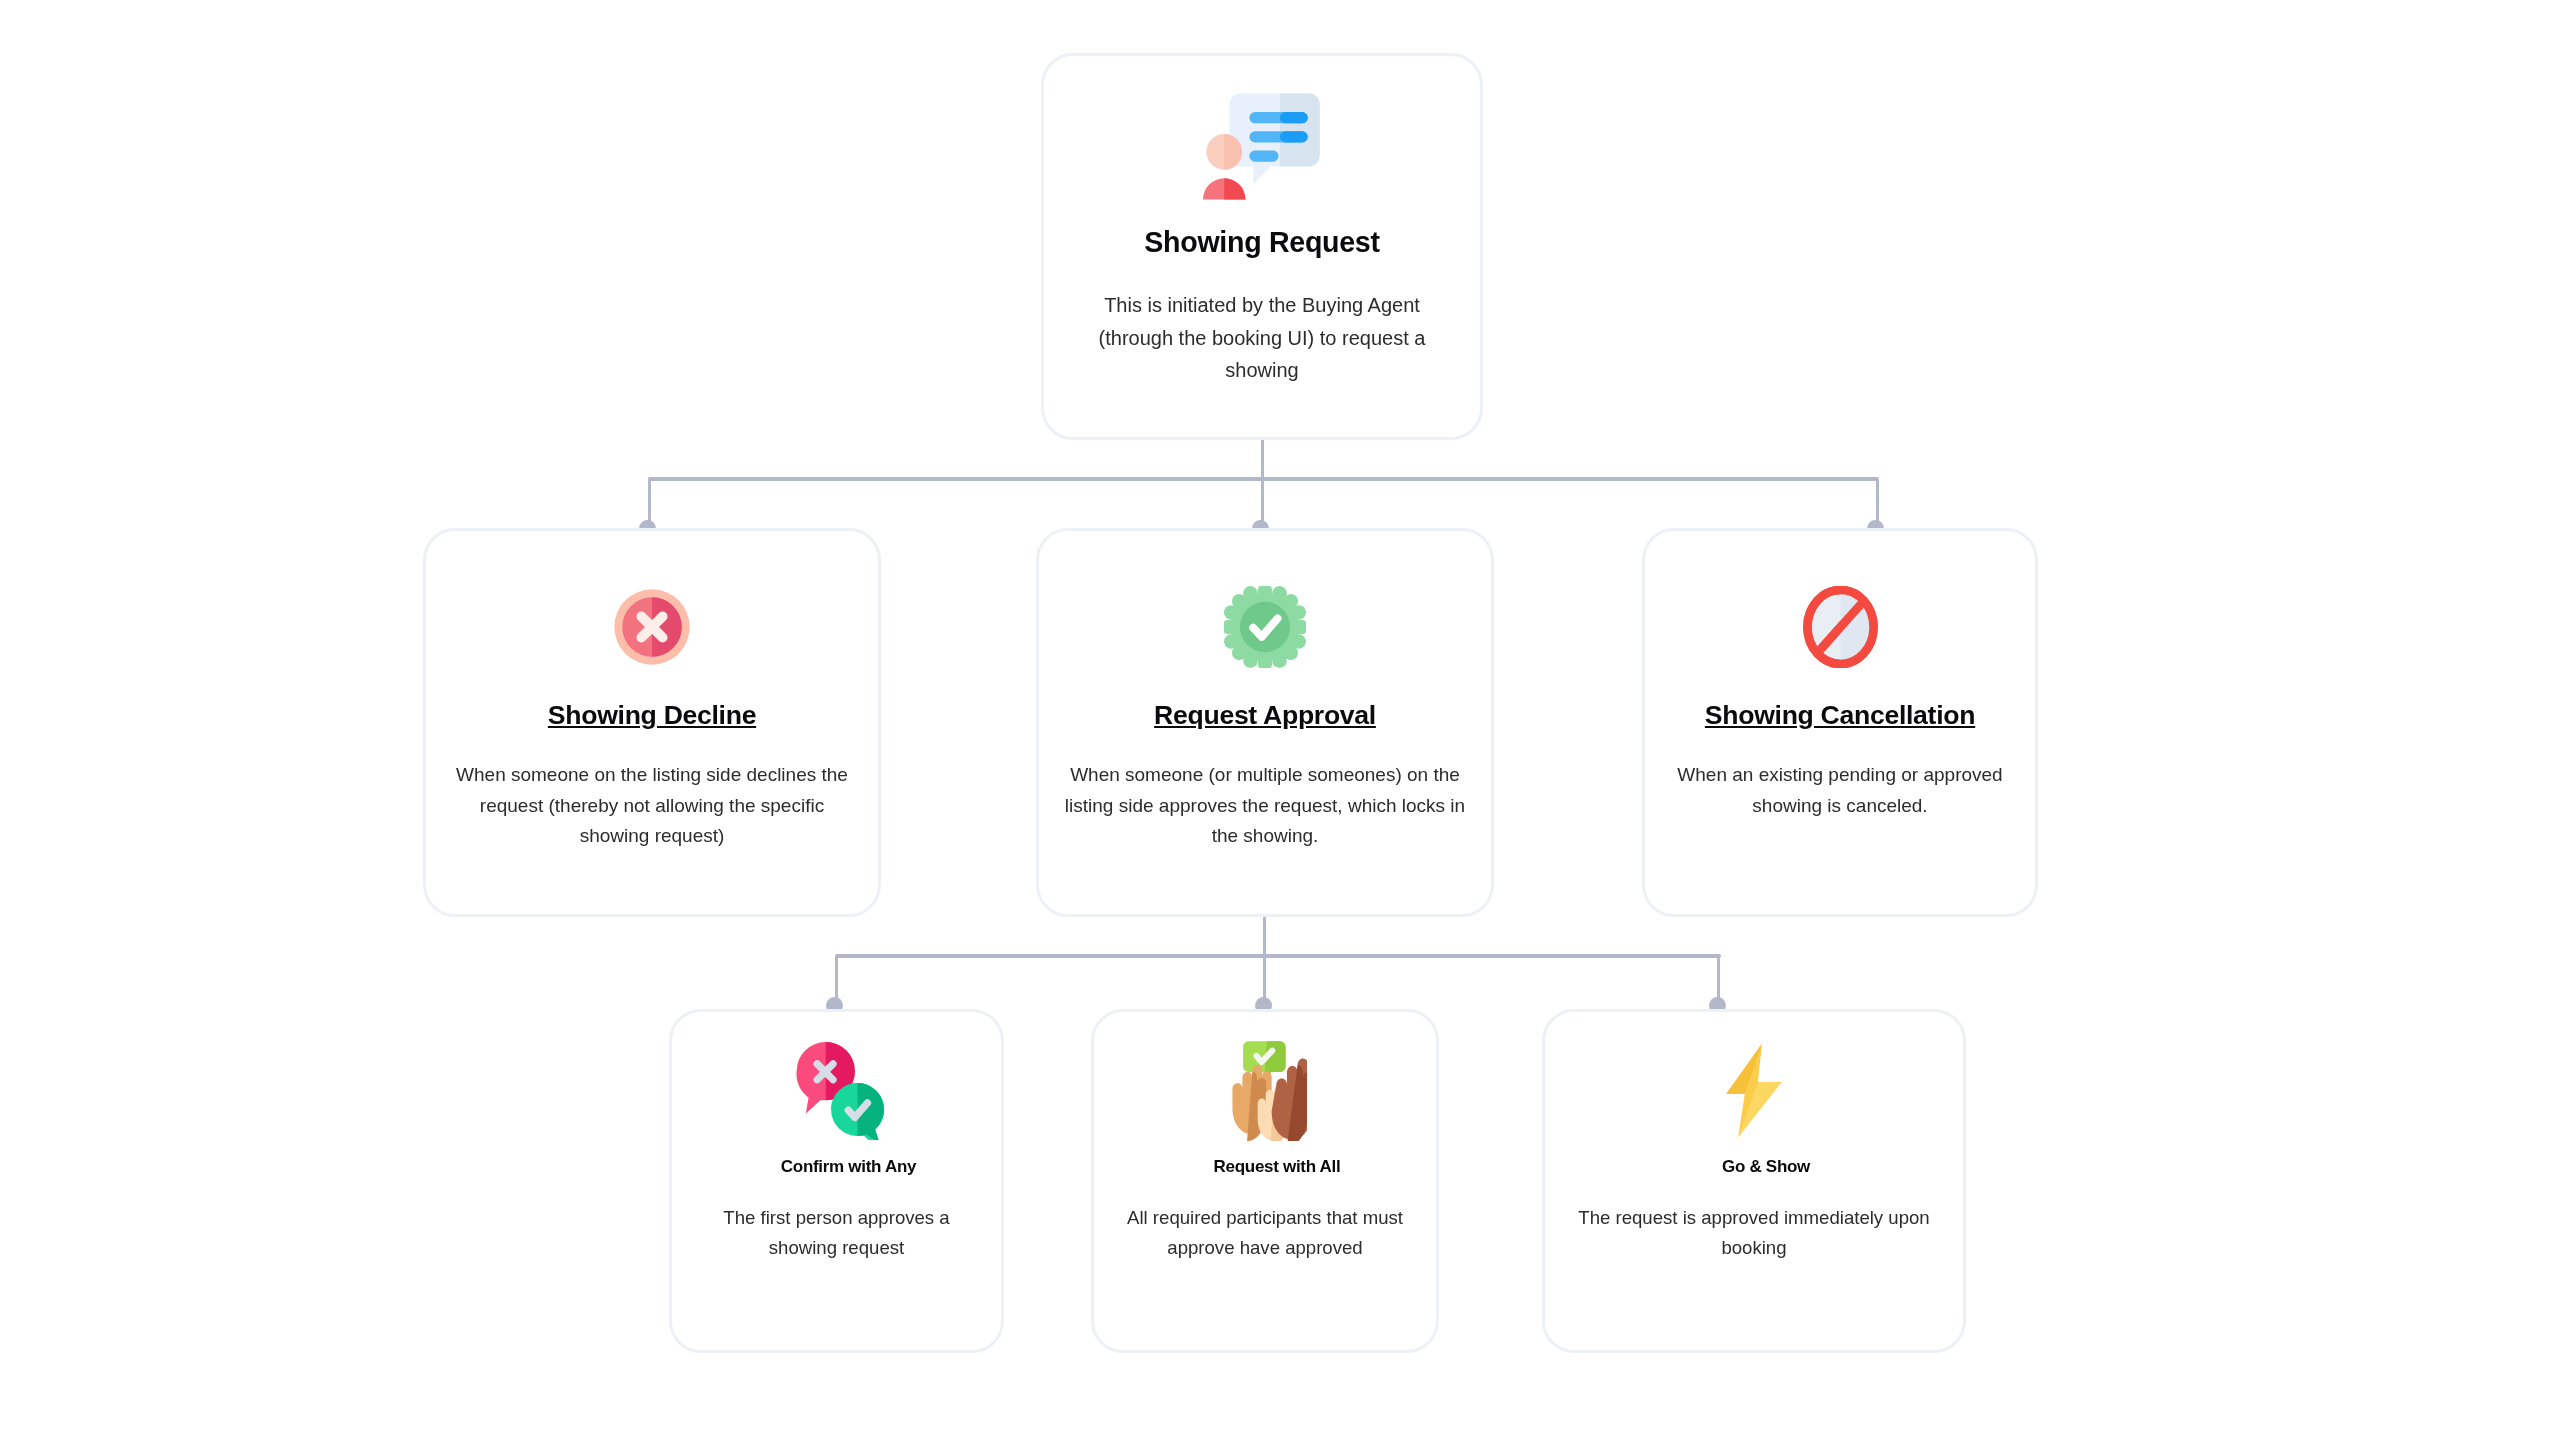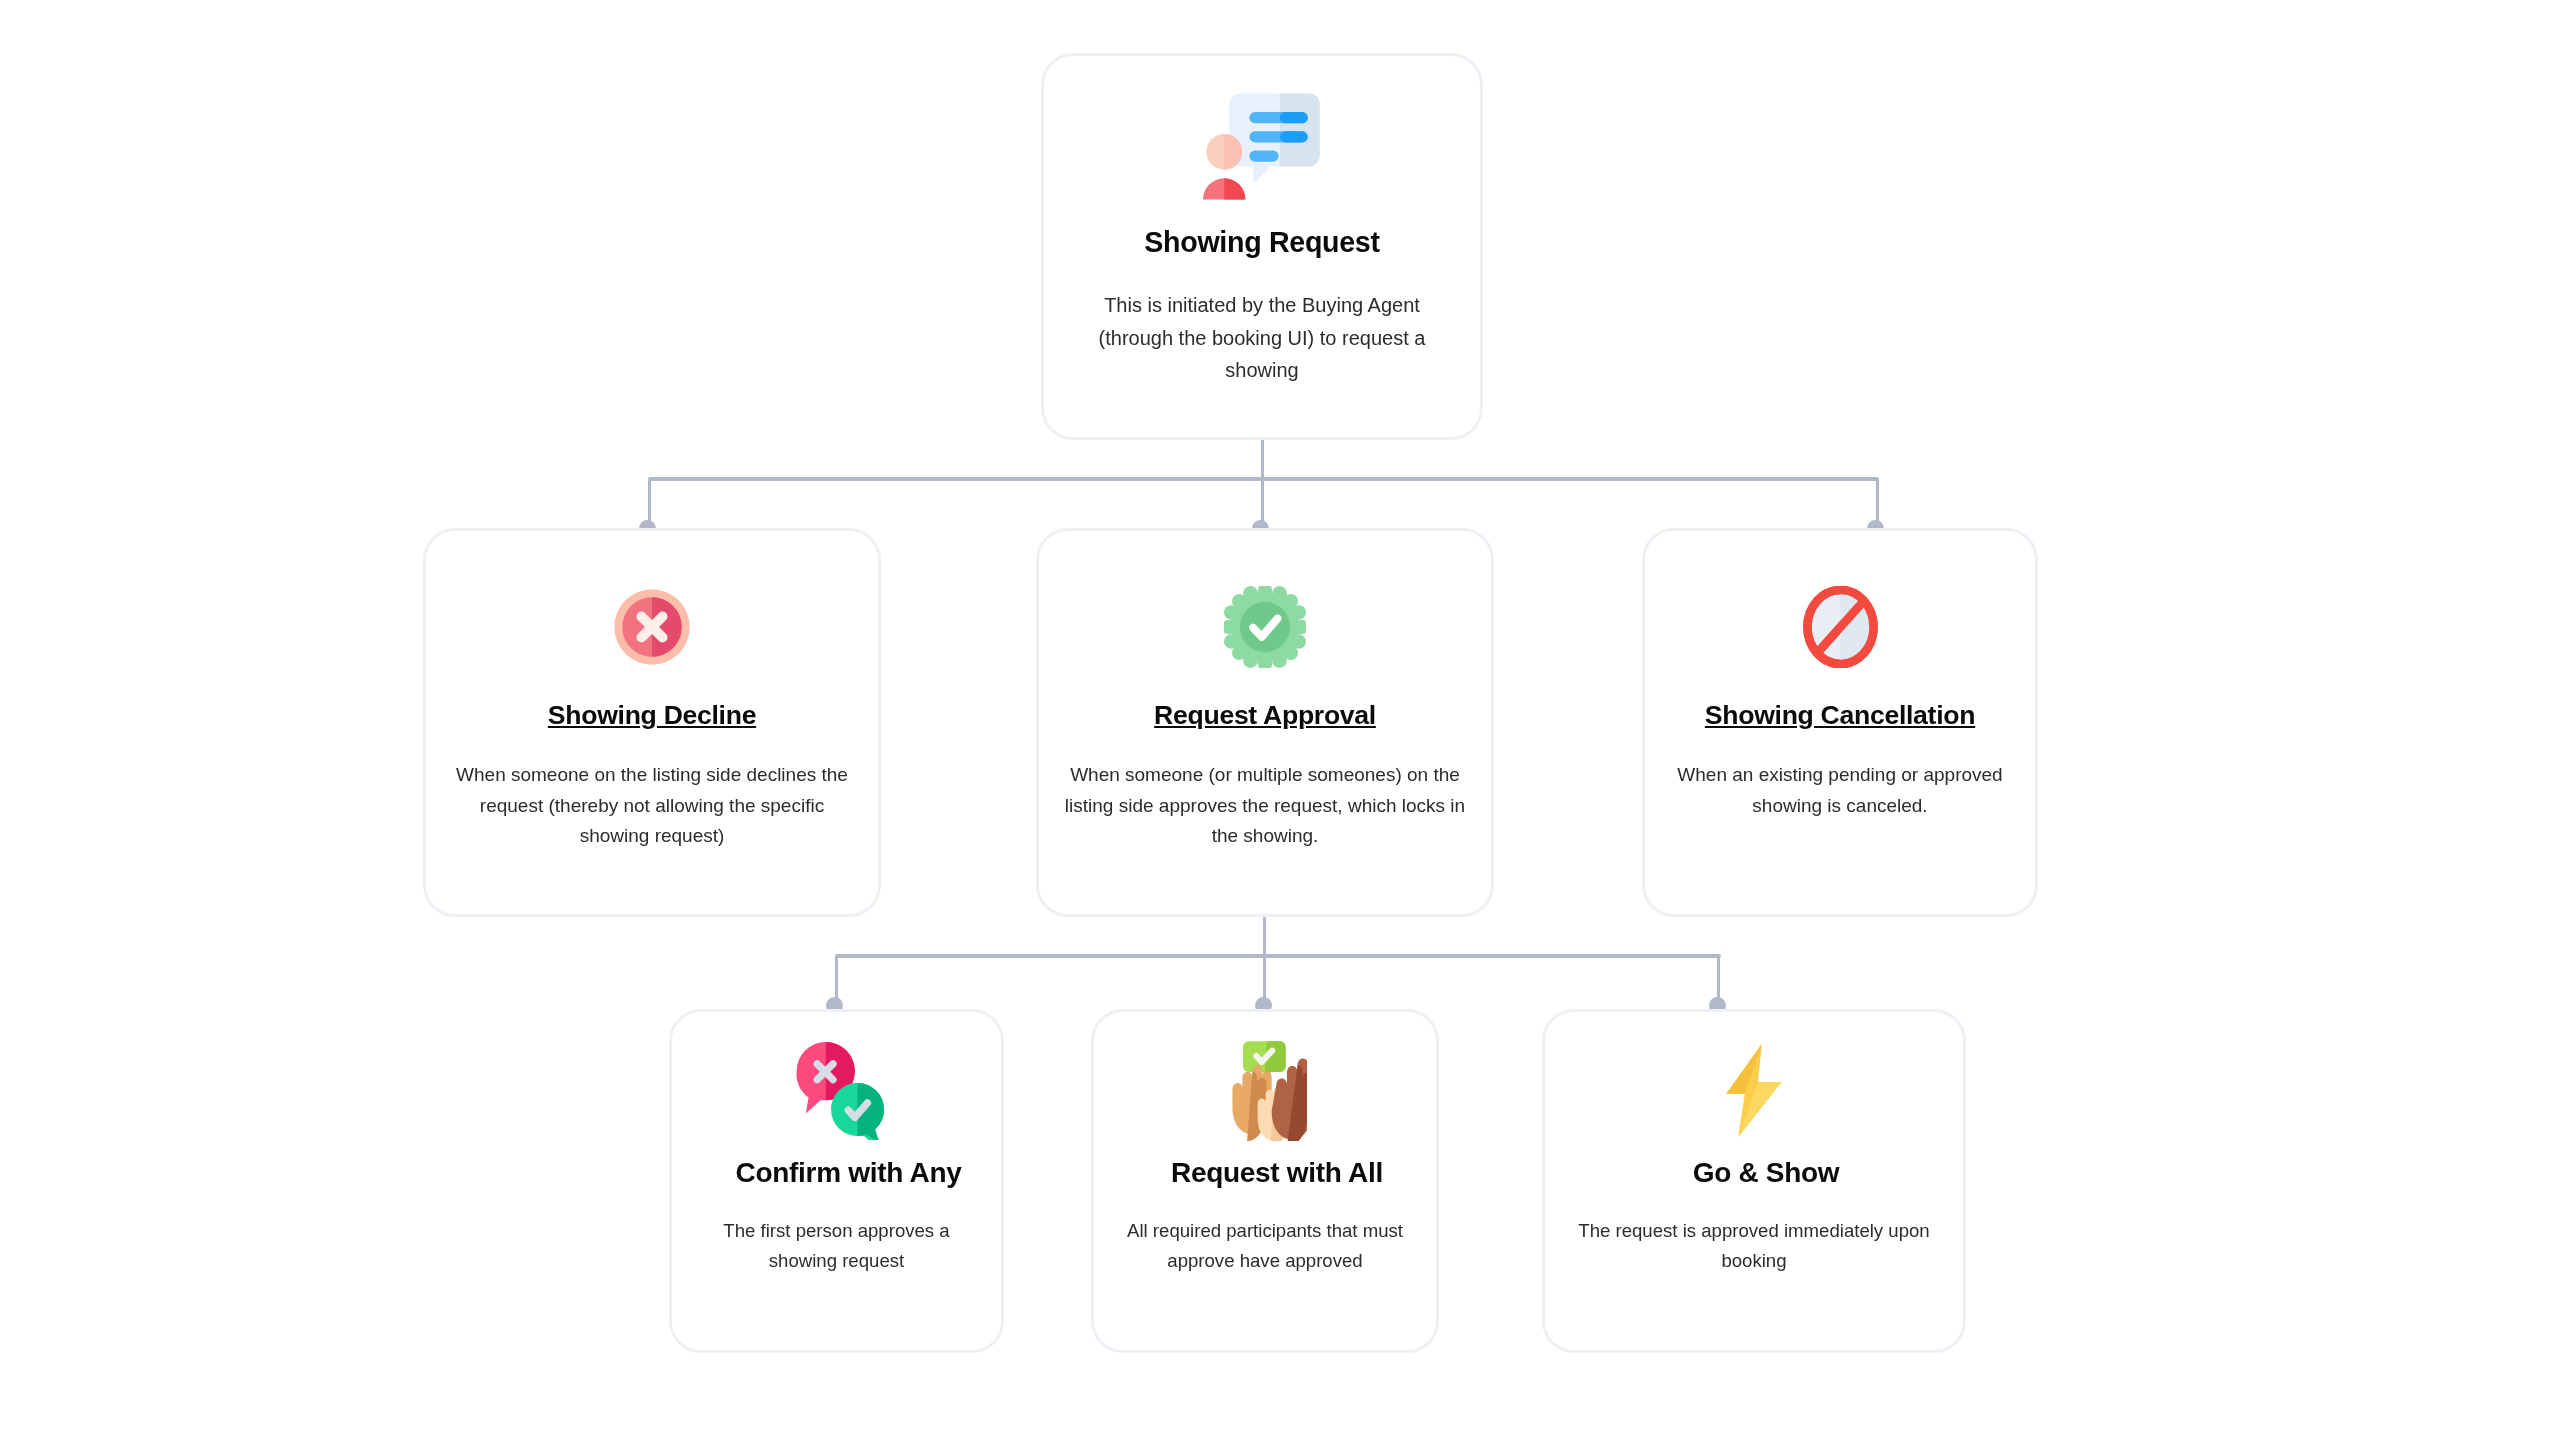--- a/index.html
+++ b/index.html
@@ -58,21 +58,21 @@
   .row2 .icon-wrap{height:120px;margin-top:36px;}
   .row2 .title{font-size:26.6px;margin-top:13.3px;text-decoration:underline;}
   .row2 .desc{font-size:19px;margin-top:29px;padding:0 20px;box-sizing:border-box;}
 
   
   .row3{top:1009px;height:344px;}
   #card-any{left:669px;width:335px;}
   #card-all{left:1091px;width:348px;}
   #card-goshow{left:1542px;width:424px;}
   .row3 .icon-wrap{height:104px;margin-top:26.6px;}
-  .row3 .title{font-size:28px;margin-top:14.6px;margin-left:24px;}
+  .row3 .title{font-size:17px;margin-top:14.6px;margin-left:24px;}
   .row3 .desc{font-size:18.6px;margin-top:26.6px;padding:0 22.6px;box-sizing:border-box;}
 
   
   .conn{position:absolute;background:#b2b8c9;z-index:1;}
   .conn.v{width:3.3px;}
   .conn.h{height:4px;border-radius:2px;}
   .dot{
     position:absolute;width:17.3px;height:17.3px;border-radius:50%;
     background:#b2b8c9;z-index:2;
   }

